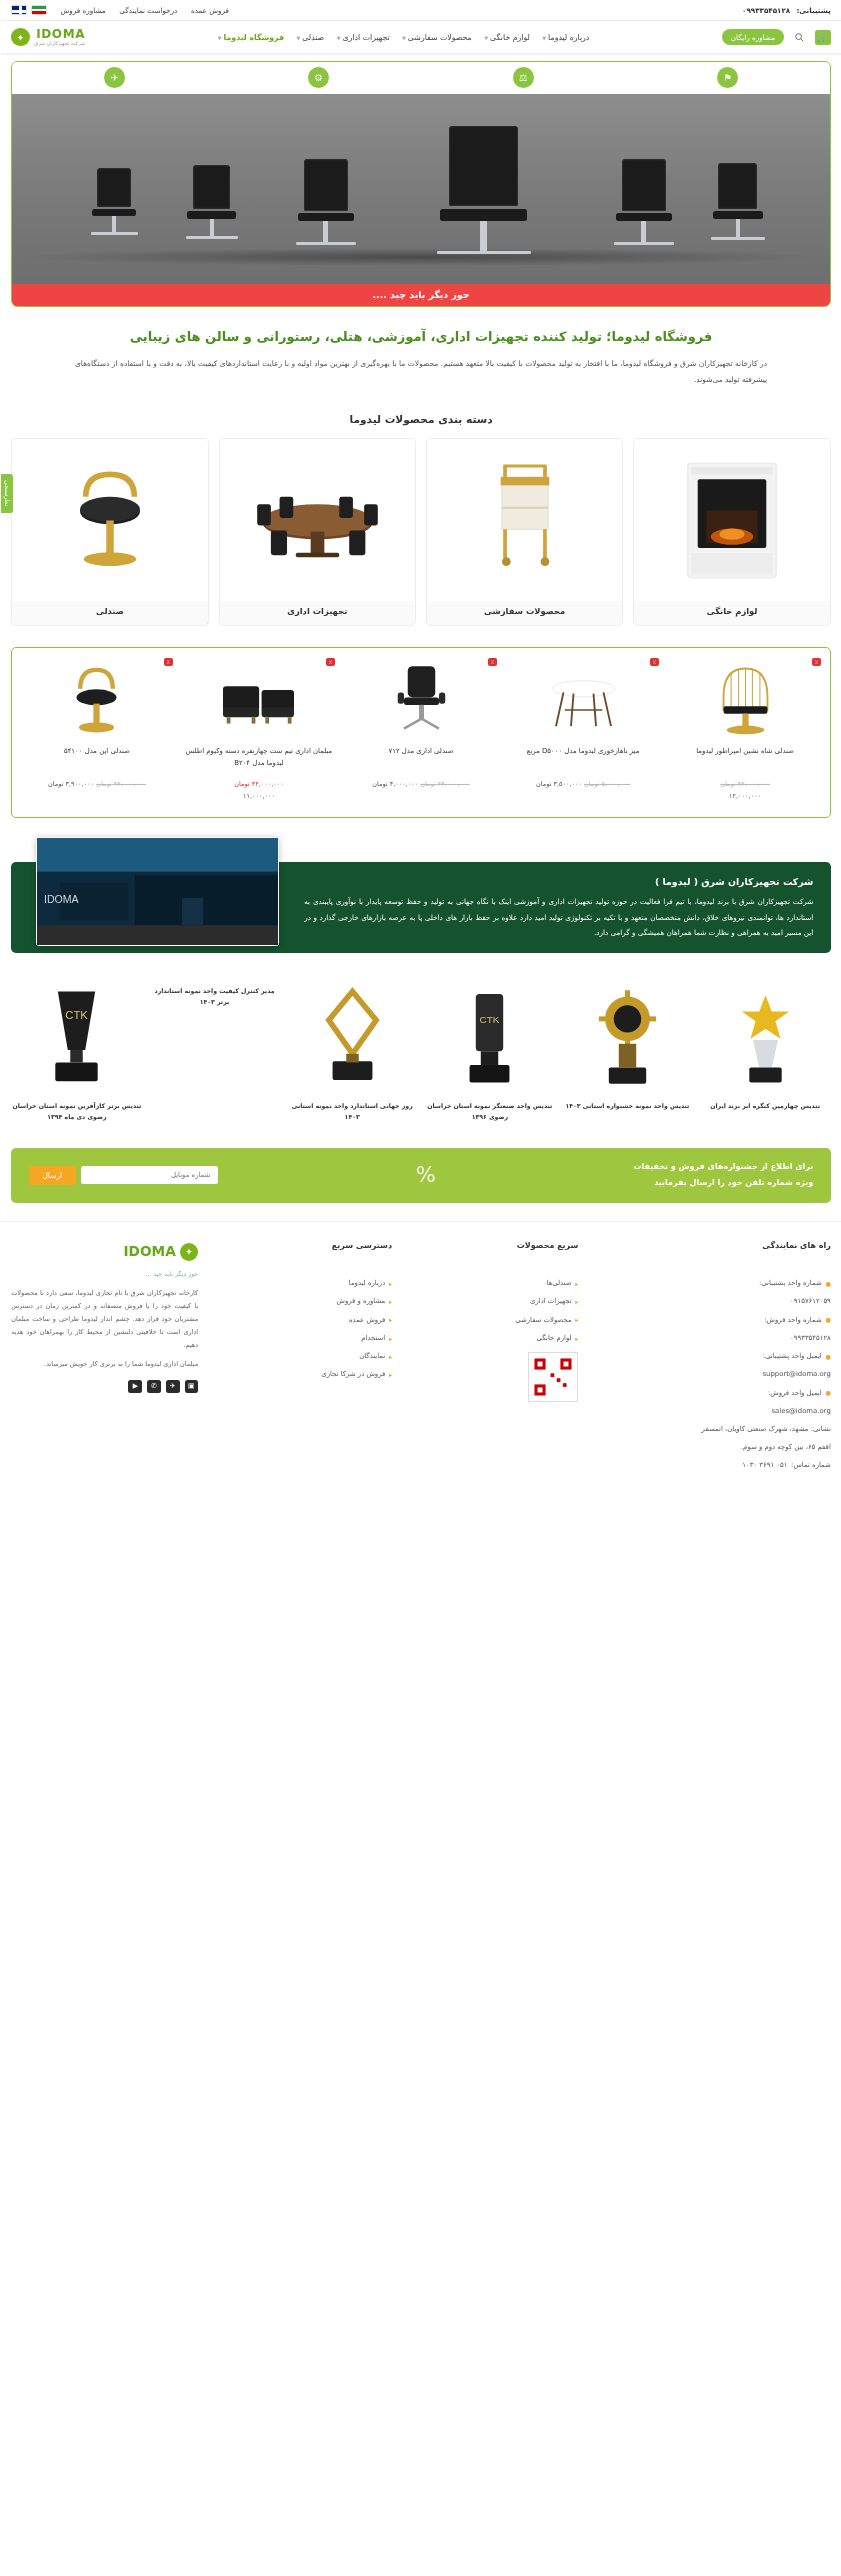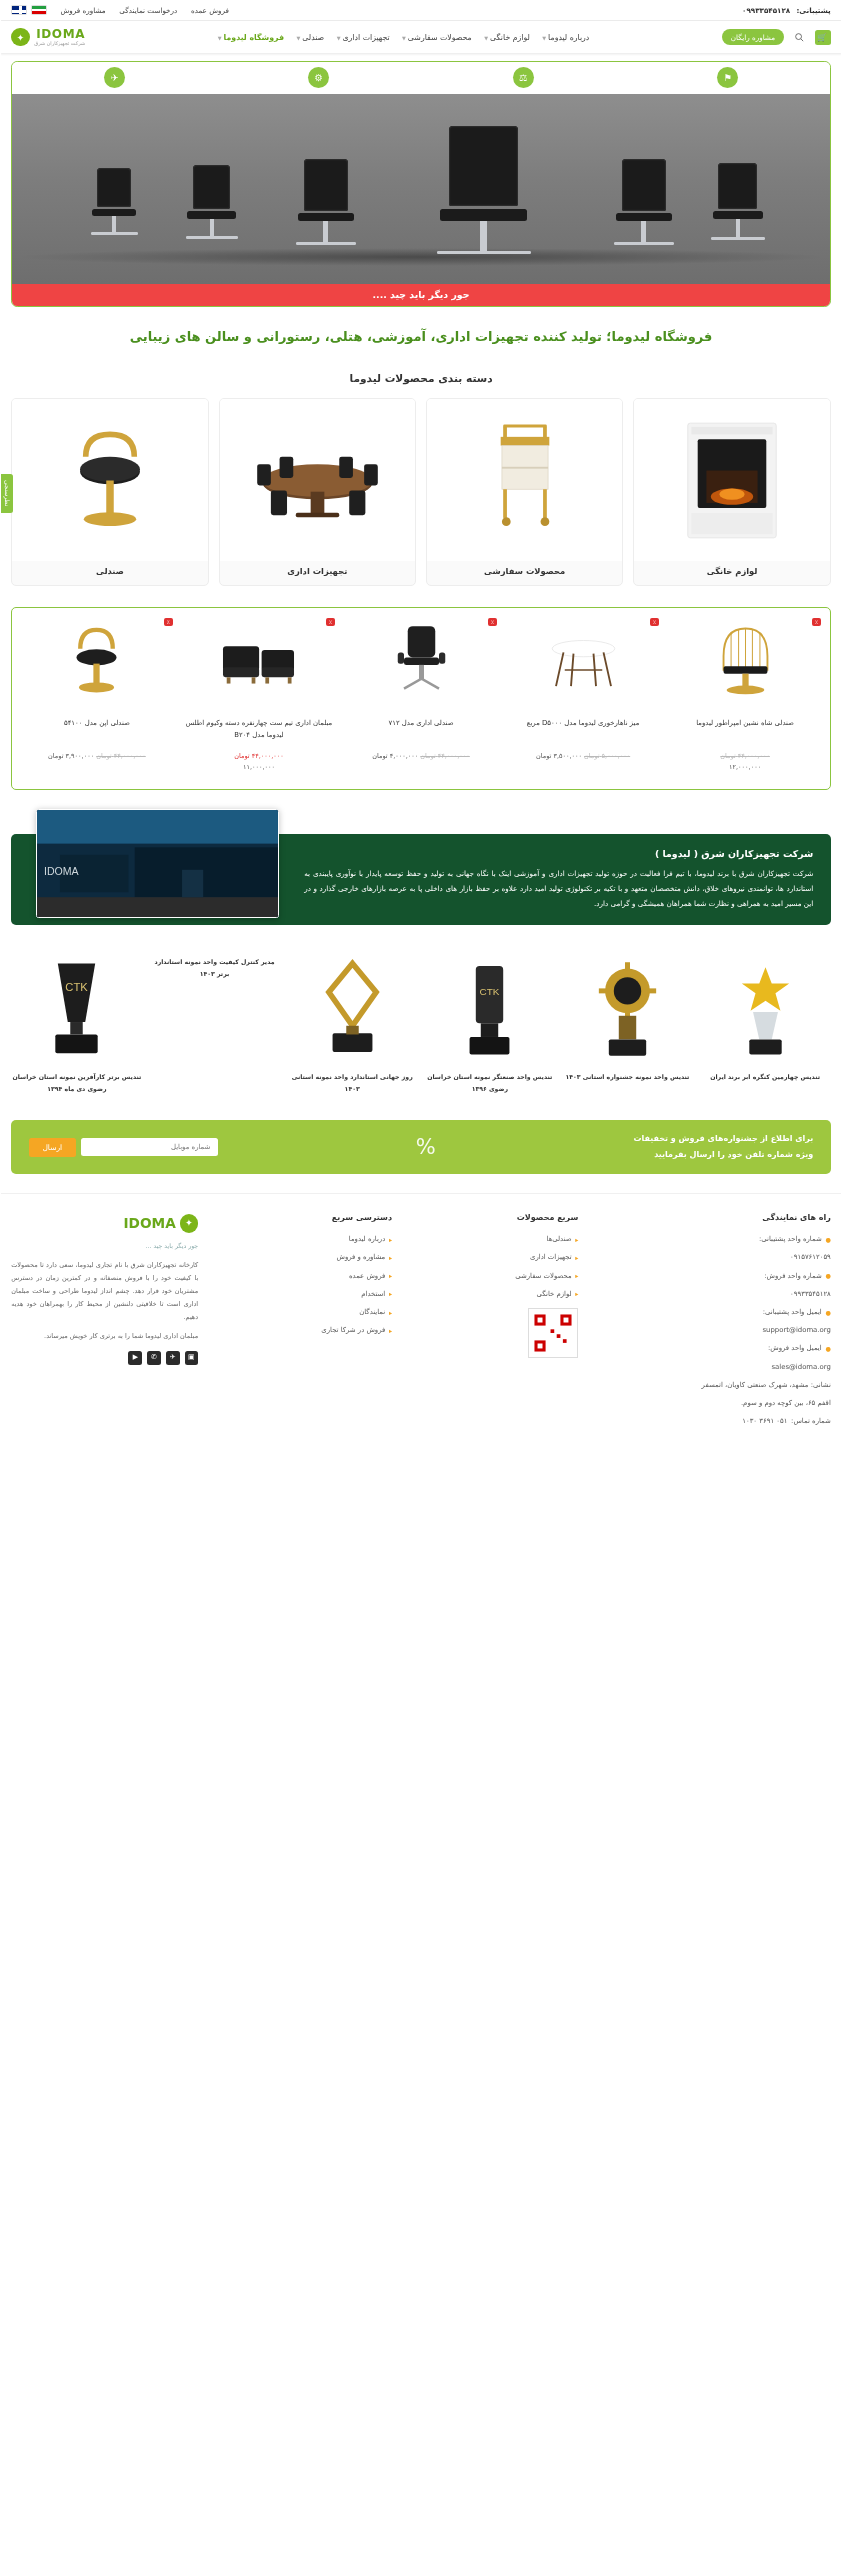--- a/index.html
+++ b/index.html
@@ -159,21 +159,21 @@
     padding: 8.7px 6.2px 11.2px; display:flex; gap: 5px; background:#fff;
   }
   .prod {
     flex:1; position: relative; text-align:center; padding: 3.7px;
   }
   .prod-badge {
     position:absolute; top:1.2px; right:2.5px; background:#e03030; color:#fff;
     font-size:5.6px; border-radius: 1.9px; padding: 1.2px 3.1px; z-index:2;
   }
   .prod-img { height: 75px; display:flex; align-items:flex-end; justify-content:center;}
-  .prod-title { font-size: 6.9px; line-height:1.7; color:#333; margin-top: 23px; min-height: 29px;}
+  .prod-title { font-size: 6.9px; line-height:1.7; color:#333; margin-top: 11px; min-height: 29px;}
   .prod-price { font-size: 6.5px; margin-top: 3.7px; line-height:1.8;}
   .old { color:#b9b9b9; text-decoration: line-through; }
   .new { color:#e03030; }
   .plain { color:#555; }
 
   
   .company {
     margin: 44px 11.2px 0; position: relative;
   }
   .company-photo {
@@ -212,21 +212,21 @@
     padding: 5px 13.7px; font-size: 7.5px; cursor:pointer; font-family:inherit;
   }
 
   
   .footer {
     background:#fff; margin-top: 18.7px; padding: 16px 11.2px 0;
     display:flex; gap: 15px; justify-content: space-between;
     border-top:0.6px solid #f0f0f0;
   }
   .fcol { font-size: 6.9px; line-height: 2; }
-  .fcol h4 { font-size: 8px; color:#333; margin-bottom: 7px; font-weight:bold;}
+  .fcol h4 { font-size: 8px; color:#333; margin-bottom: 23px; font-weight:bold;}
   .fcol ul { list-style:none; }
   .fcol li { display:flex; align-items:center; gap:3.7px; margin-bottom:4.4px; color:#555;}
   .bullet { color:#f5a623; font-size:6.2px;}
   .f-brand { width: 187px; }
   .f-brand p { font-size: 6.5px; line-height: 2; color:#666; text-align: justify; margin-top:6.2px;}
   .f-logo { display:flex; align-items:center; gap:3.7px; }
   .qr {
     width: 50px; height: 50px; background:#fff; border:0.6px solid #ddd;
     display:flex;align-items:center;justify-content:center;
   }
@@ -335,20 +335,21 @@
       <div class="seat" style="height:6.9px;width:44px;margin:2.5px auto 0;"></div>
       <div class="post" style="width:3.7px;height:16px;"></div>
       <div class="base" style="width:47px;"></div>
     </div>
   </div>
   <div class="hero-caption">جور دیگر باید چید ....</div>
 </div>
 
 <div class="intro">
   <h1>فروشگاه لیدوما؛ تولید کننده تجهیزات اداری، آموزشی، هتلی، رستورانی و سالن های زیبایی</h1>
+  <p>در کارخانه تجهیزکاران شرق و فروشگاه لیدوما، ما با افتخار به تولید محصولات با کیفیت بالا متعهد هستیم. محصولات ما با بهره‌گیری از بهترین مواد اولیه و با رعایت استانداردهای کیفیت بالا، به دقت و با استفاده از دستگاه‌های پیشرفته تولید می‌شوند.</p>
 </div>
 
 <div class="sec-title">دسته بندی محصولات لیدوما</div>
 <div class="cats">
 
   <div class="cat">
     <div class="cat-img">
       <svg width="106" height="125" viewBox="0 0 170 200">
         <rect x="14" y="8" width="142" height="184" rx="4" fill="#f3f3f3" stroke="#ddd"></rect>
         <rect x="30" y="34" width="110" height="110" rx="3" fill="#1a1a1a"></rect>

